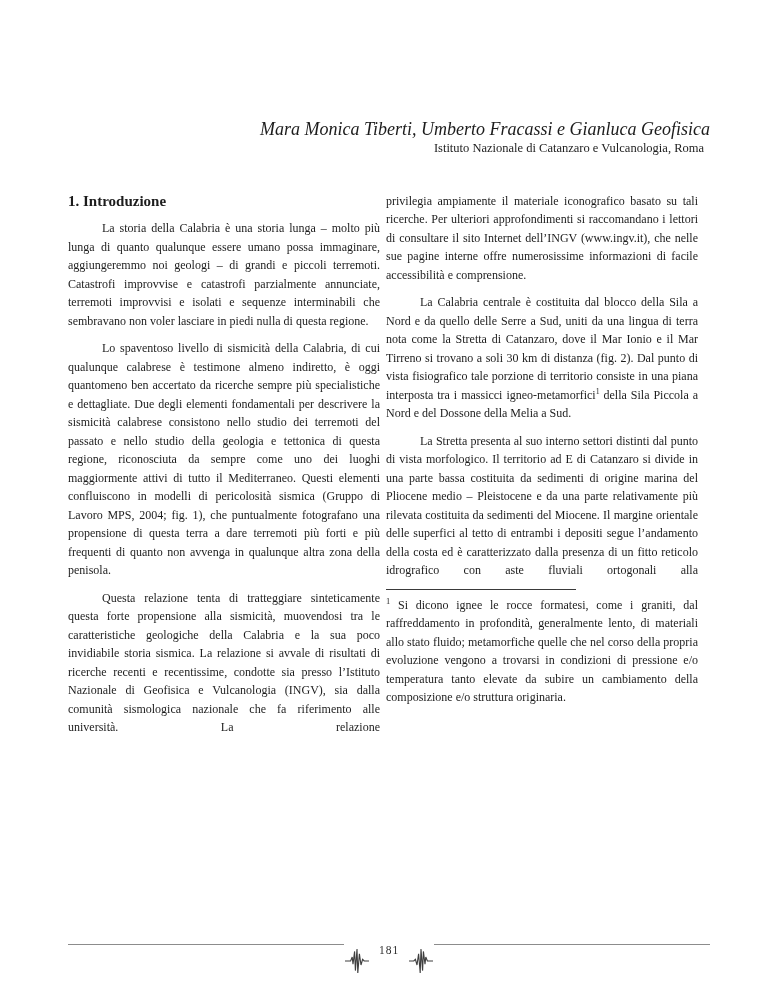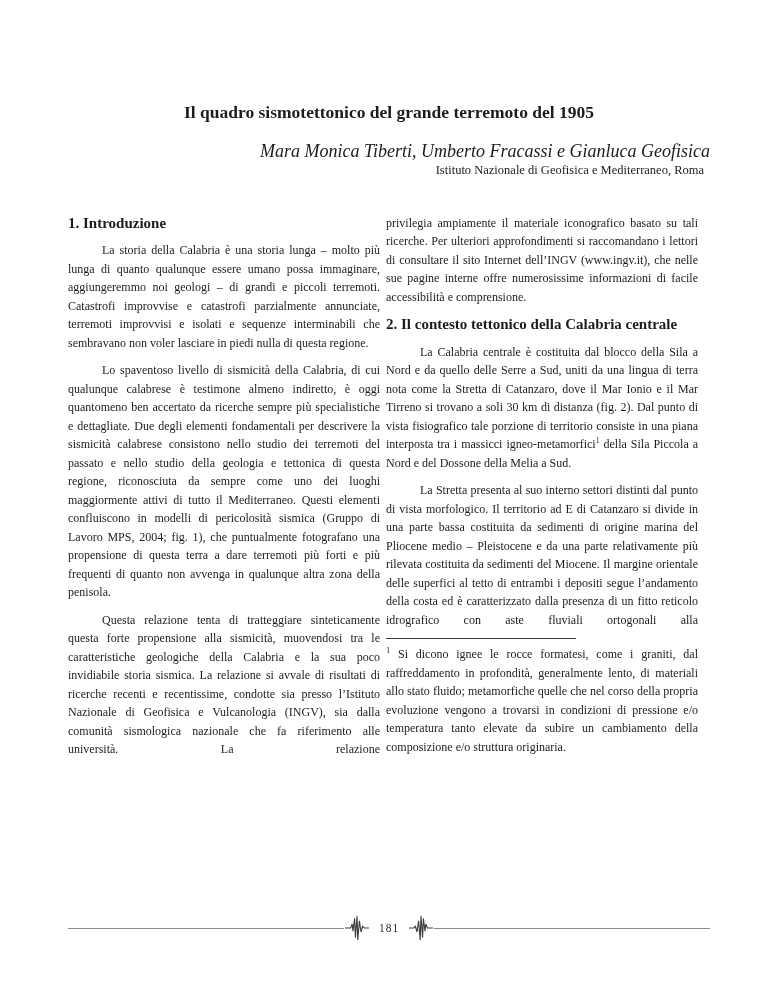--- a/index.html
+++ b/index.html
@@ -81,26 +81,25 @@
   }
   .footnote {
     margin: 0;
     font-size: 12.5px;
     line-height: 16.8px;
     text-align: justify;
   }
   .footnote sup { font-size: 0.7em; line-height: 0; }
   .footer {
     position: absolute;
-    top: 916px;
+    top: 944px;
     left: 68px;
     right: 58px;
     height: 24px;
     display: flex;
-    align-items: center;
   }
   .footer .rule {
     flex: 1;
     height: 0;
     border-top: 1.6px solid #8c8c8c;
   }
   .seis {
     width: 24px;
     height: 34px;
     margin: 0 1px;
@@ -114,38 +113,36 @@
     color: #2e2e2e;
     margin: 0 9px;
     letter-spacing: 1px;
   }
 </style>
 </head>
 <body>
 
 <div class="page">
 
-  <h1 class="title">Il quadro sismotettonico del grande terremoto del 1905</h1>
 
   <div class="authors">Mara Monica Tiberti, Umberto Fracassi e Gianluca Geofisica</div>
 
-  <div class="affiliation">Istituto Nazionale di Geofisica e Mediterraneo, Roma</div>
+  <div class="affiliation">Istituto Nazionale di Catanzaro e Vulcanologia, Roma</div>
 
   <div class="columns">
 
     <div class="col">
       <h2 class="section-heading">1. Introduzione</h2>
       <p class="indent">La storia della Calabria è una storia lunga – molto più lunga di quanto qualunque essere umano possa immaginare, aggiungeremmo noi geologi – di grandi e piccoli terremoti. Catastrofi improvvise e catastrofi parzialmente annunciate, terremoti improvvisi e isolati e sequenze interminabili che sembravano non voler lasciare in piedi nulla di questa regione.</p>
       <p class="indent">Lo spaventoso livello di sismicità della Calabria, di cui qualunque calabrese è testimone almeno indiretto, è oggi quantomeno ben accertato da ricerche sempre più specialistiche e dettagliate. Due degli elementi fondamentali per descrivere la sismicità calabrese consistono nello studio dei terremoti del passato e nello studio della geologia e tettonica di questa regione, riconosciuta da sempre come uno dei luoghi maggiormente attivi di tutto il Mediterraneo. Questi elementi confluiscono in modelli di pericolosità sismica (Gruppo di Lavoro MPS, 2004; fig. 1), che puntualmente fotografano una propensione di questa terra a dare terremoti più forti e più frequenti di quanto non avvenga in qualunque altra zona della penisola.</p>
       <p class="indent cont">Questa relazione tenta di tratteggiare sinteticamente questa forte propensione alla sismicità, muovendosi tra le caratteristiche geologiche della Calabria e la sua poco invidiabile storia sismica. La relazione si avvale di risultati di ricerche recenti e recentissime, condotte sia presso l’Istituto Nazionale di Geofisica e Vulcanologia (INGV), sia dalla comunità sismologica nazionale che fa riferimento alle università. La relazione</p>
     </div>
 
     <div class="col">
       <p>privilegia ampiamente il materiale iconografico basato su tali ricerche. Per ulteriori approfondimenti si raccomandano i lettori di consultare il sito Internet dell’INGV (www.ingv.it), che nelle sue pagine interne offre numerosissime informazioni di facile accessibilità e comprensione.</p>
-      <h2 class="section-heading">2. Il contesto tettonico della Calabria centrale</h2>
       <p class="indent"><span>La Calabria centrale è costituita dal blocco della Sila a Nord e da quello delle Serre a Sud, uniti da una lingua di terra nota come la Stretta di Catanzaro, dove il Mar Ionio e il Mar Tirreno si trovano a soli 30 km di distanza (fig. 2). Dal punto di vista fisiografico tale porzione di territorio consiste in una piana interposta tra i massicci igneo-metamorfici</span><sup>1</sup><span> della Sila Piccola a Nord e del Dossone della Melia a Sud.</span></p>
       <p class="indent cont">La Stretta presenta al suo interno settori distinti dal punto di vista morfologico. Il territorio ad E di Catanzaro si divide in una parte bassa costituita da sedimenti di origine marina del Pliocene medio – Pleistocene e da una parte relativamente più rilevata costituita da sedimenti del Miocene. Il margine orientale delle superfici al tetto di entrambi i depositi segue l’andamento della costa ed è caratterizzato dalla presenza di un fitto reticolo idrografico con aste fluviali ortogonali alla</p>
       <div class="fn-sep"></div>
       <p class="footnote"><sup>1</sup><span> Si dicono ignee le rocce formatesi, come i graniti, dal raffreddamento in profondità, generalmente lento, di materiali allo stato fluido; metamorfiche quelle che nel corso della propria evoluzione vengono a trovarsi in condizioni di pressione e/o temperatura tanto elevate da subire un cambiamento della composizione e/o struttura originaria.</span></p>
     </div>
 
   </div>
 
   <div class="footer">
     <div class="rule"></div>

